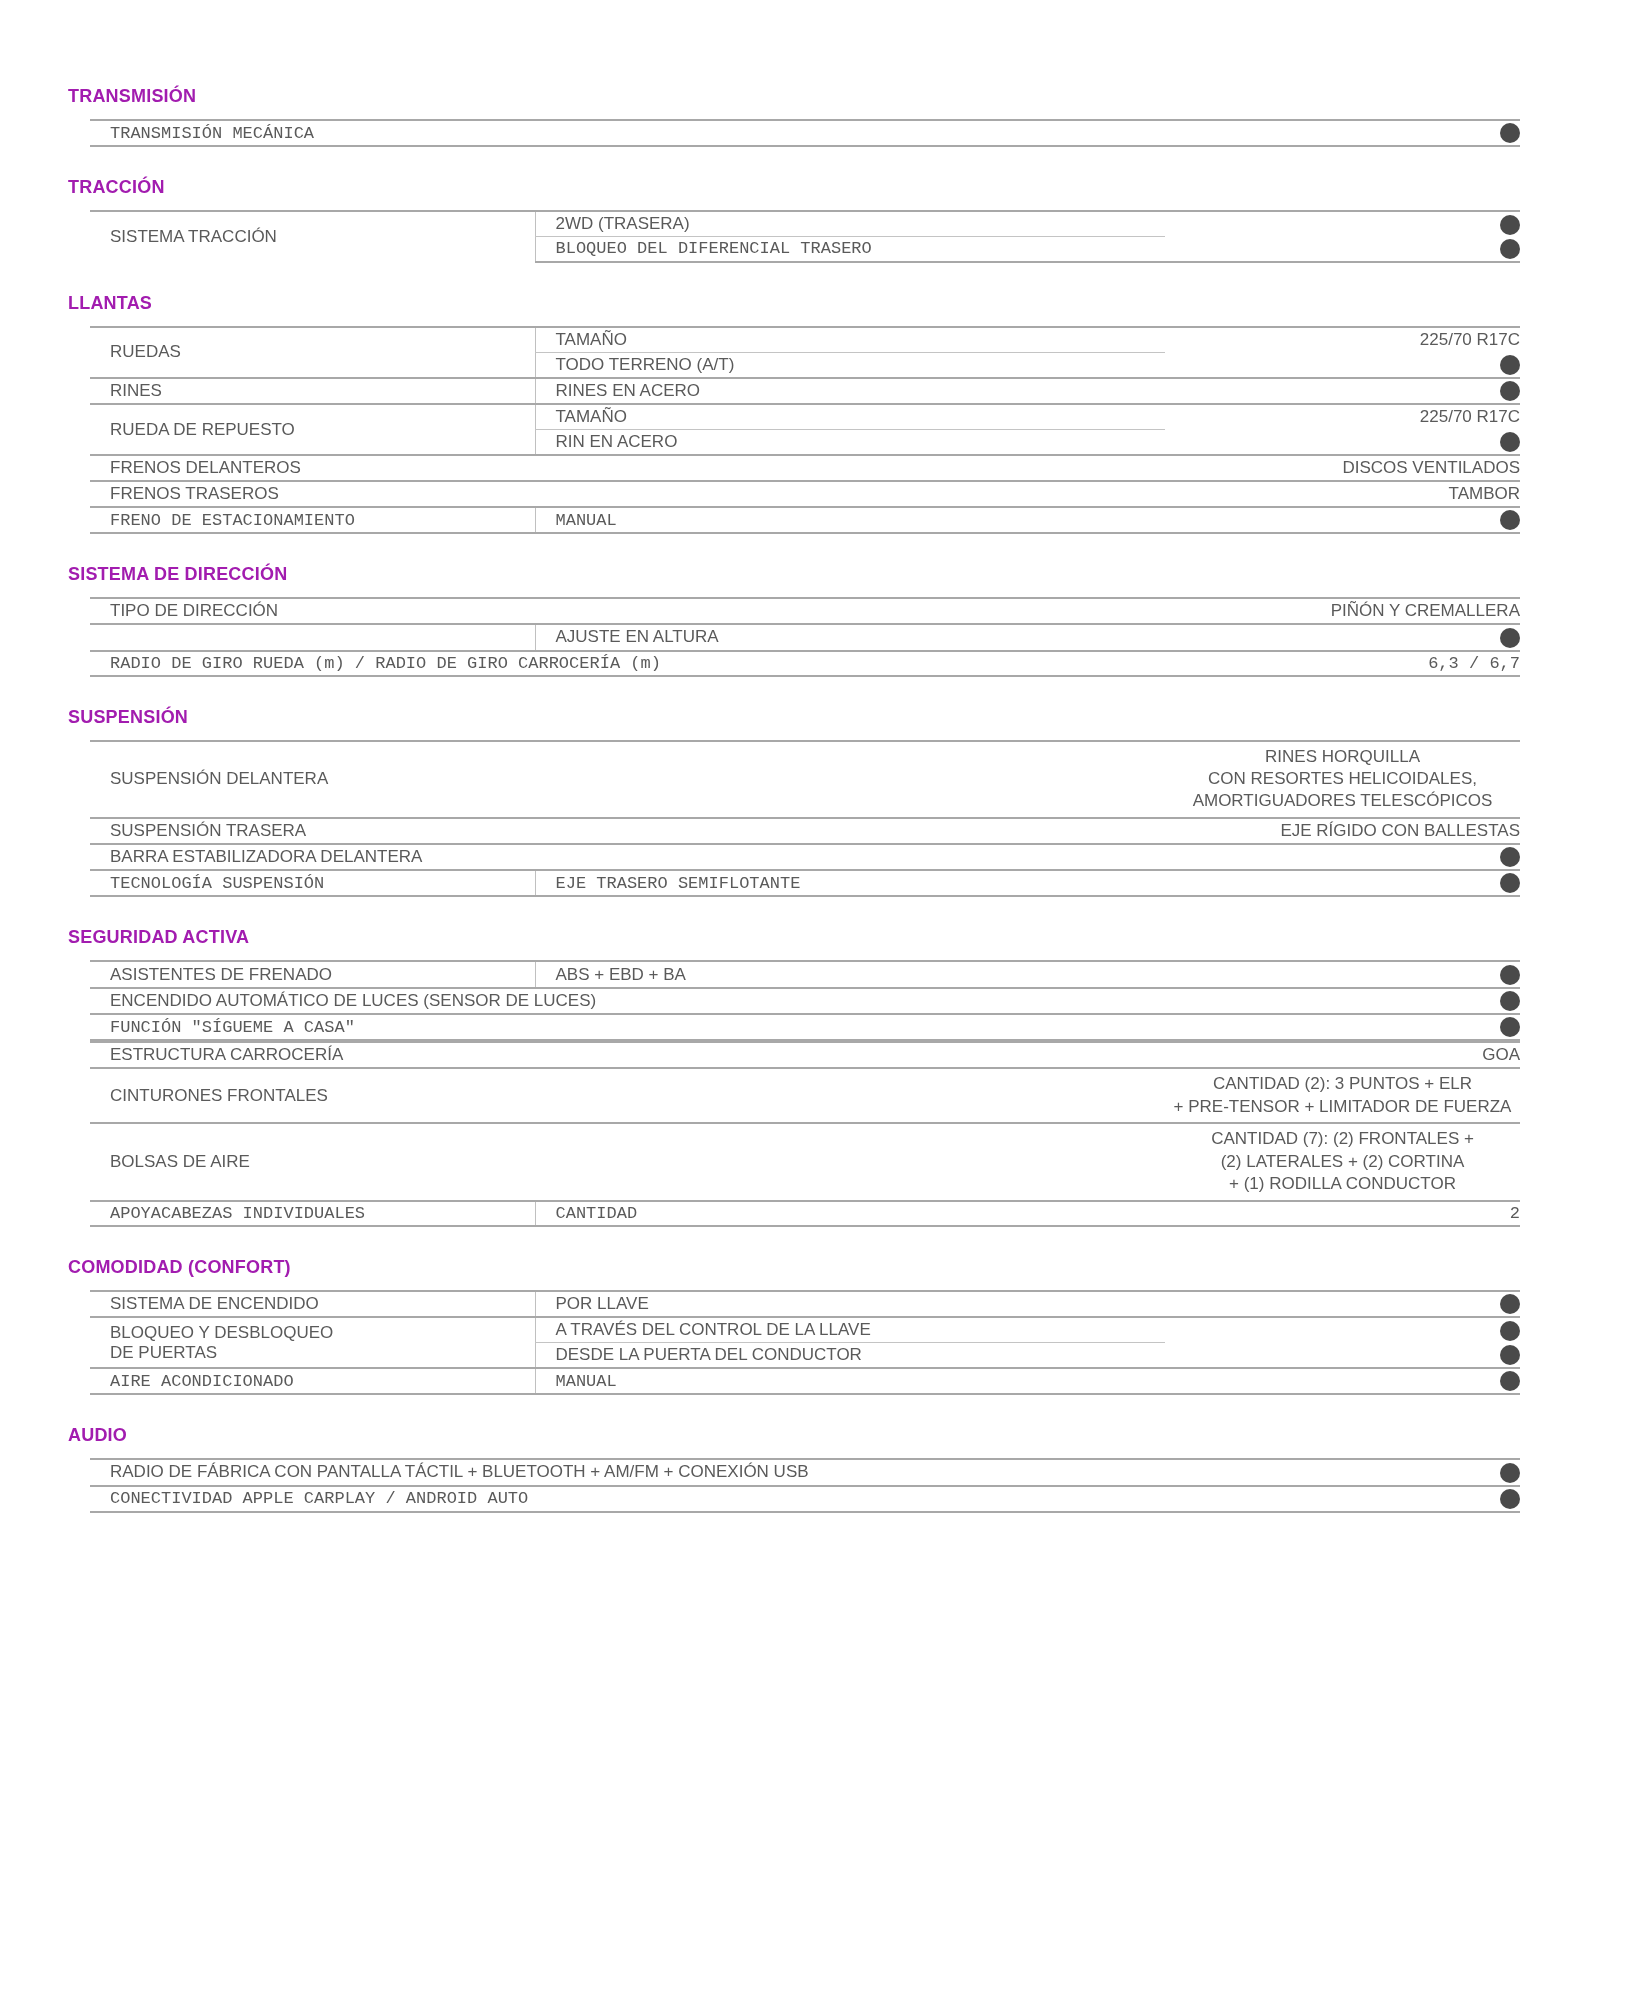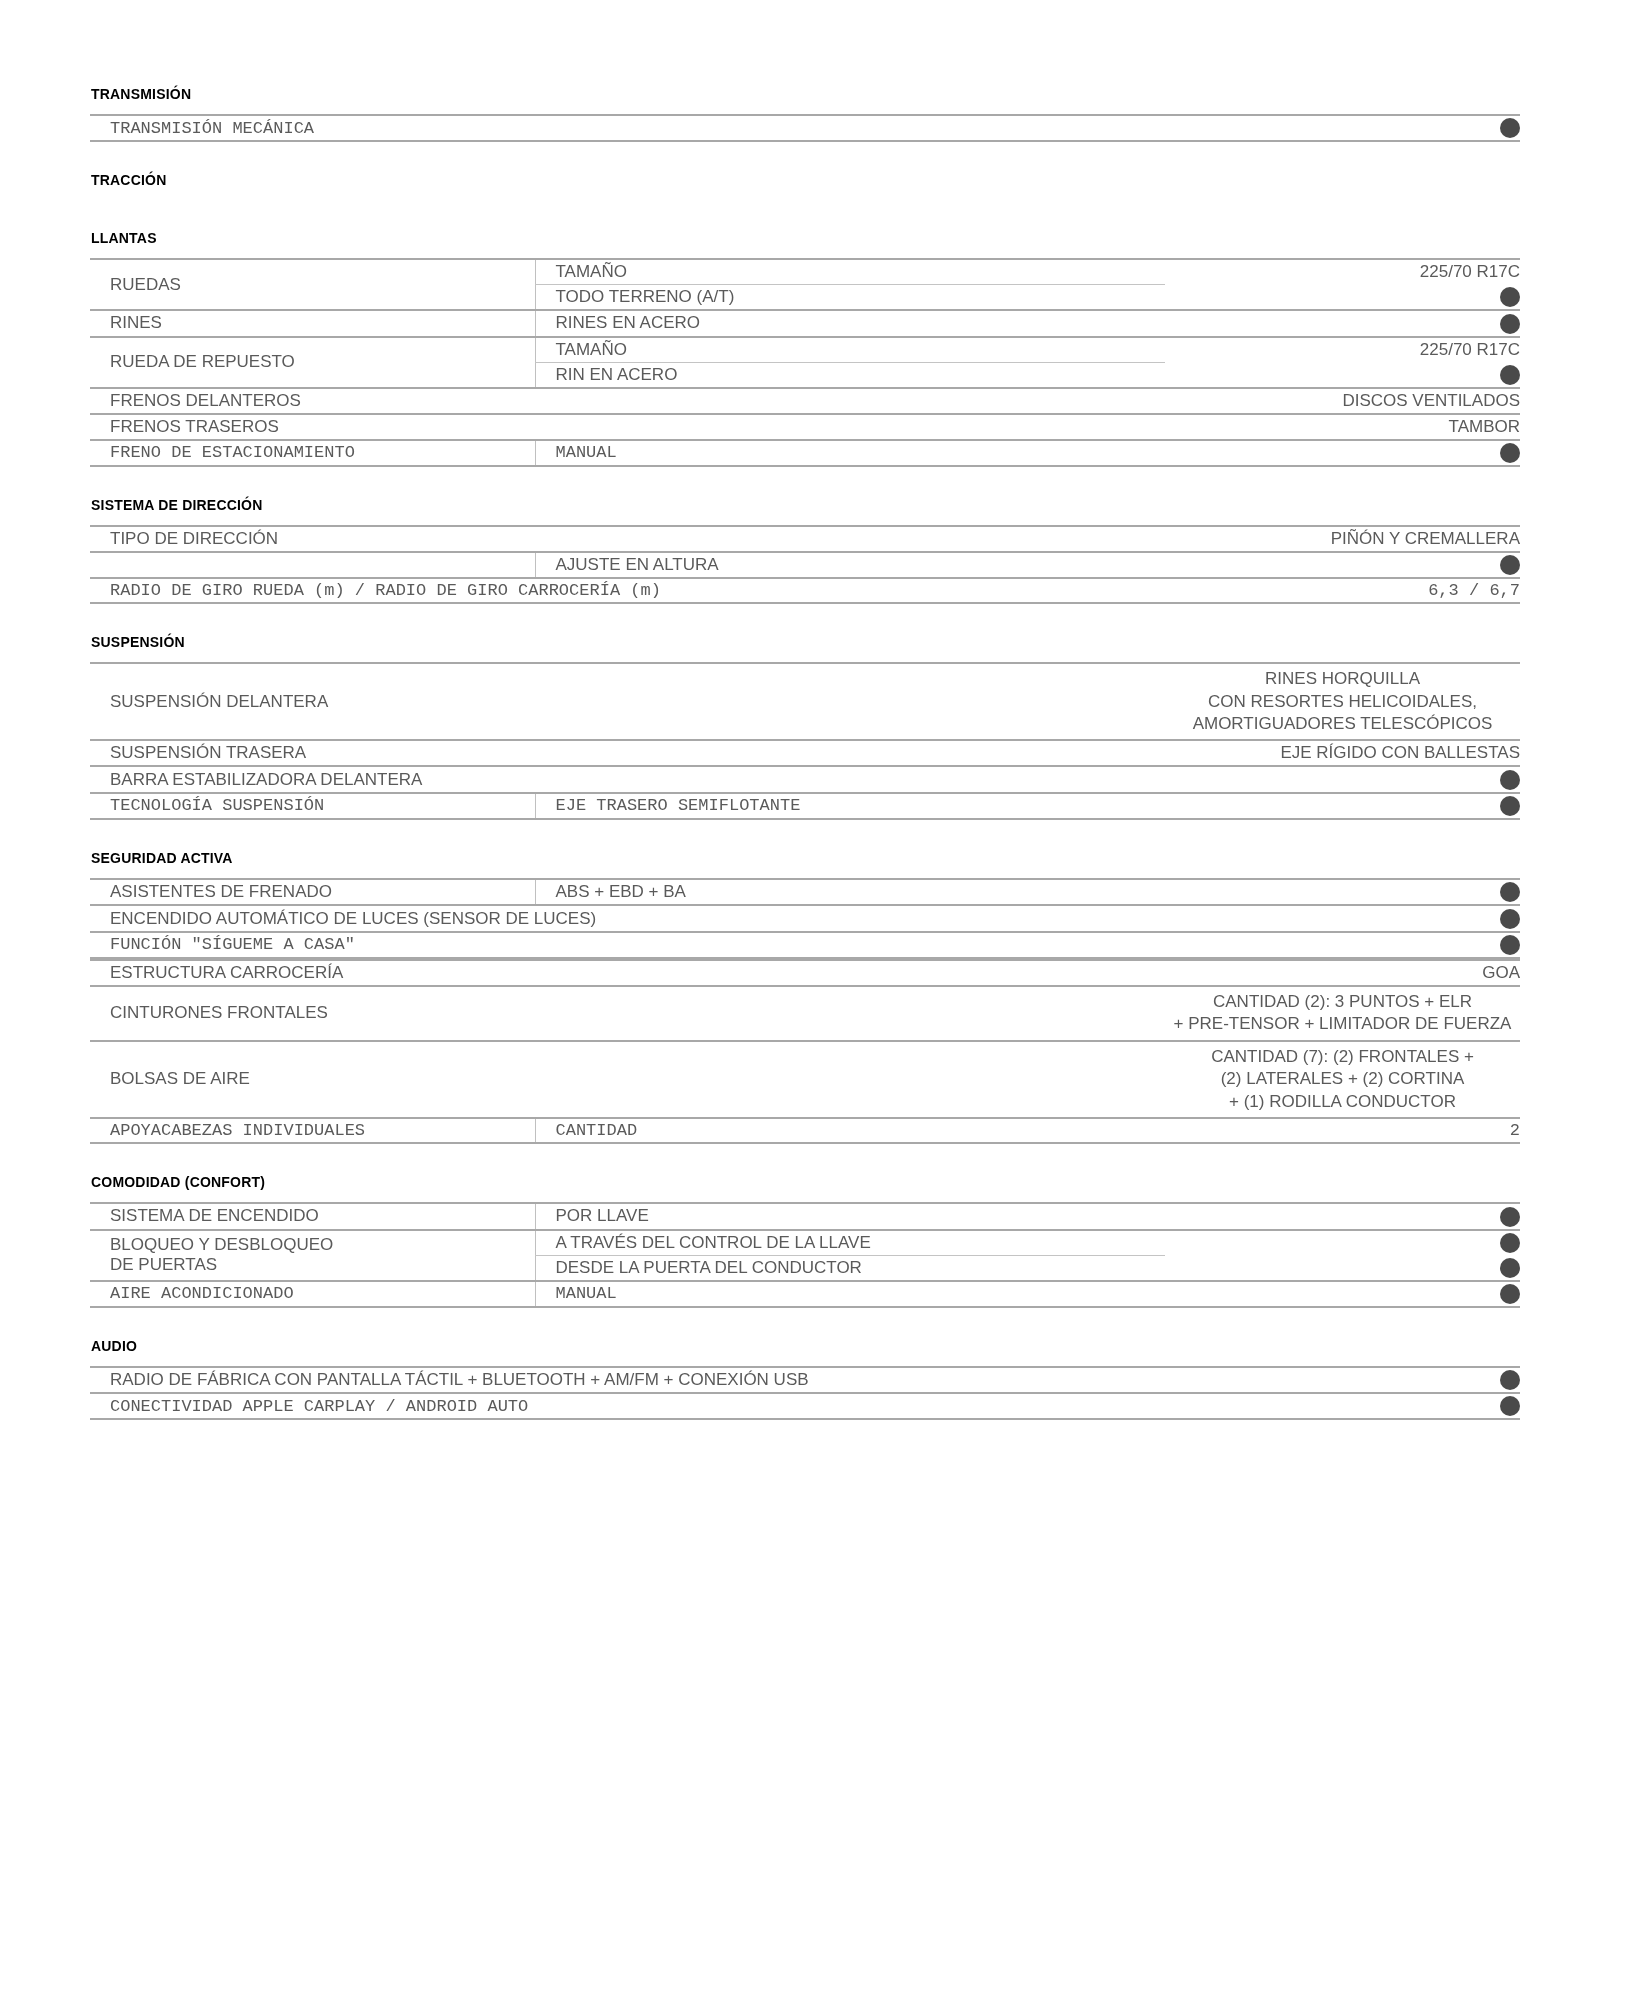--- a/index.html
+++ b/index.html
@@ -23,25 +23,25 @@
   
   .spec-table {
     width: 1430px;
     margin-left: 90px;
     border-collapse: collapse;
     table-layout: fixed;
   }
 
   
   .section-head {
-    color: #000000;
-    font-size: 14px;
+    color: #a21caf;
+    font-size: 18px;
     font-weight: bold;
     letter-spacing: 0.2px;
-    margin-left: 91px;
+    margin-left: 68px;
     white-space: nowrap;
   }
   .section-head-wrap { padding-top: 30px; padding-bottom: 12px; }
   .section-head-wrap.first { padding-top: 86px; }
 
   
   .spec-table tr { height: 24px; }
 
   td {
     vertical-align: middle;
@@ -106,20 +106,38 @@
       <tbody>
         <tr class="rule-top rule-bot">
           <td colspan="2" class=" cell-wide">TRANSMISIÓN MECÁNICA</td>
           <td class="cell-val"><span class="dot"></span></td>
         </tr>
       </tbody>
     </table>
     <div class="section-head-wrap">
       <div class="section-head">TRACCIÓN</div>
     </div>
+    <table class="spec-table">
+      <colgroup>
+        <col class="c-label">
+        <col class="c-sub">
+        <col class="c-val">
+      </colgroup>
+      <tbody>
+        <tr class="rule-top">
+          <td rowspan="2" class="grouped-label cell-label">SISTEMA TRACCIÓN</td>
+          <td class="cell-sub vdiv rule-thin-sub">2WD (TRASERA)</td>
+          <td class="cell-val"><span class="dot"></span></td>
+        </tr>
+        <tr class="rule-bot">
+          <td class="cell-sub vdiv">BLOQUEO DEL DIFERENCIAL TRASERO</td>
+          <td class="cell-val"><span class="dot"></span></td>
+        </tr>
+      </tbody>
+    </table>
     <div class="section-head-wrap">
       <div class="section-head">LLANTAS</div>
     </div>
     <table class="spec-table">
       <colgroup>
         <col class="c-label">
         <col class="c-sub">
         <col class="c-val">
       </colgroup>
       <tbody>

